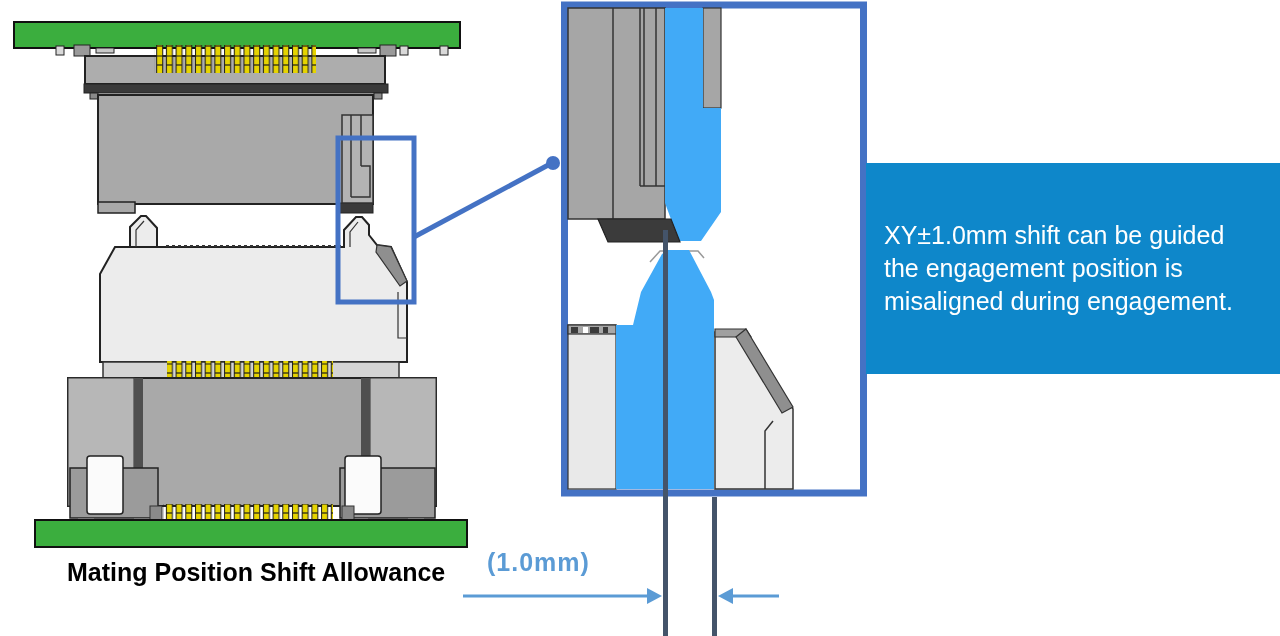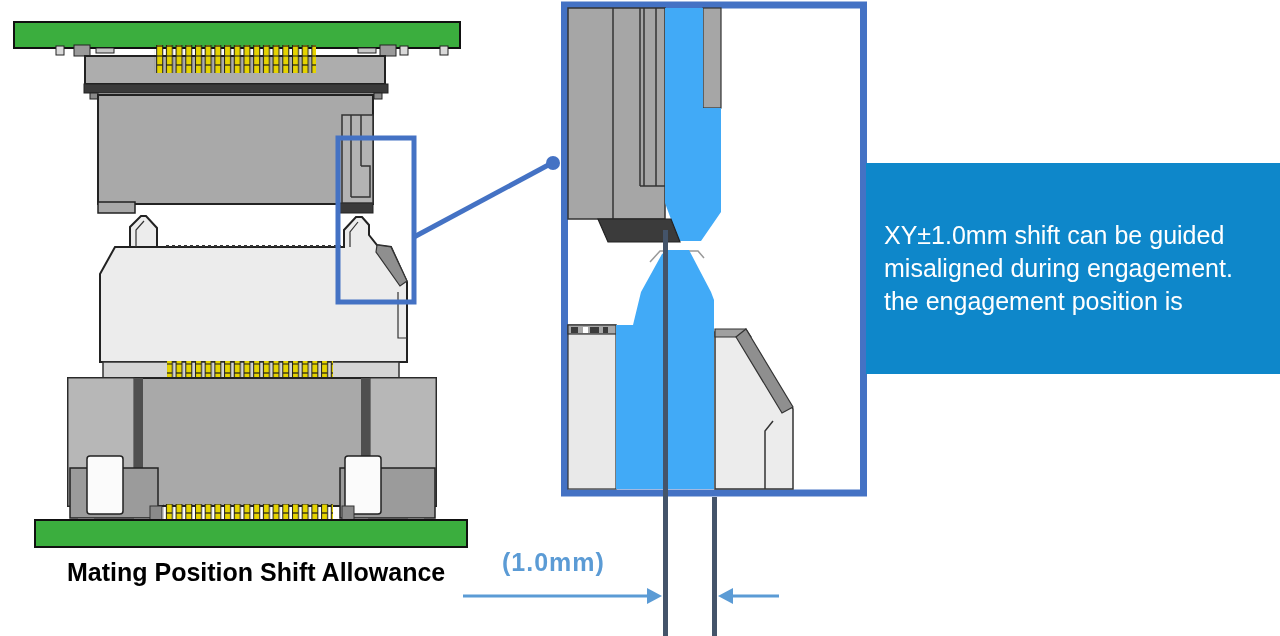--- a/index.html
+++ b/index.html
@@ -10,21 +10,21 @@
   html,body{margin:0;padding:0;background:#fff;}
   .stage{position:relative;width:1280px;height:636px;background:#fff;overflow:hidden;
          font-family:"Liberation Sans", sans-serif;}
   .stage svg{position:absolute;left:0;top:0;}
   .note-box{position:absolute;left:866px;top:163px;width:414px;height:211px;
             background:var(--note-bg);color:var(--note-text);
             display:flex;flex-direction:column;justify-content:center;
             padding-left:18px;box-sizing:border-box;font-size:25px;line-height:33px;}
   .caption{position:absolute;left:67px;top:558px;font-size:25px;font-weight:bold;
            color:var(--label-black);white-space:nowrap;text-align:center;}
-  .dim-label{position:absolute;left:502px;top:548px;font-size:25px;font-weight:bold;
+  .dim-label{position:absolute;left:487px;top:548px;font-size:25px;font-weight:bold;
              color:var(--arrow-blue);letter-spacing:1px;white-space:nowrap;}
 </style>
 </head>
 <body>
 
 <div class="stage">
 
 <svg width="1280" height="636" viewBox="0 0 1280 636">
   <defs>
     <pattern id="pinRow" width="9.7" height="28" patternUnits="userSpaceOnUse">
@@ -159,19 +159,19 @@
     <polygon points="662,596 647,588 647,604" style="fill:var(--arrow-blue,#5B9BD5)"></polygon>
   </g>
   <g>
     <line x1="779" y1="596" x2="729" y2="596" style="stroke:var(--arrow-blue,#5B9BD5)" stroke-width="3"></line>
     <polygon points="718,596 733,588 733,604" style="fill:var(--arrow-blue,#5B9BD5)"></polygon>
   </g>
 </svg>
 
   <div class="note-box">
     <div>XY±1.0mm shift can be guided</div>
+    <div>the engagement position is</div>
     <div>misaligned during engagement.</div>
-    <div>the engagement position is</div>
   </div>
 
   <div class="caption">Mating Position Shift Allowance</div>
   <div class="dim-label">(1.0mm)</div>
 </div>
 
 </body></html>

